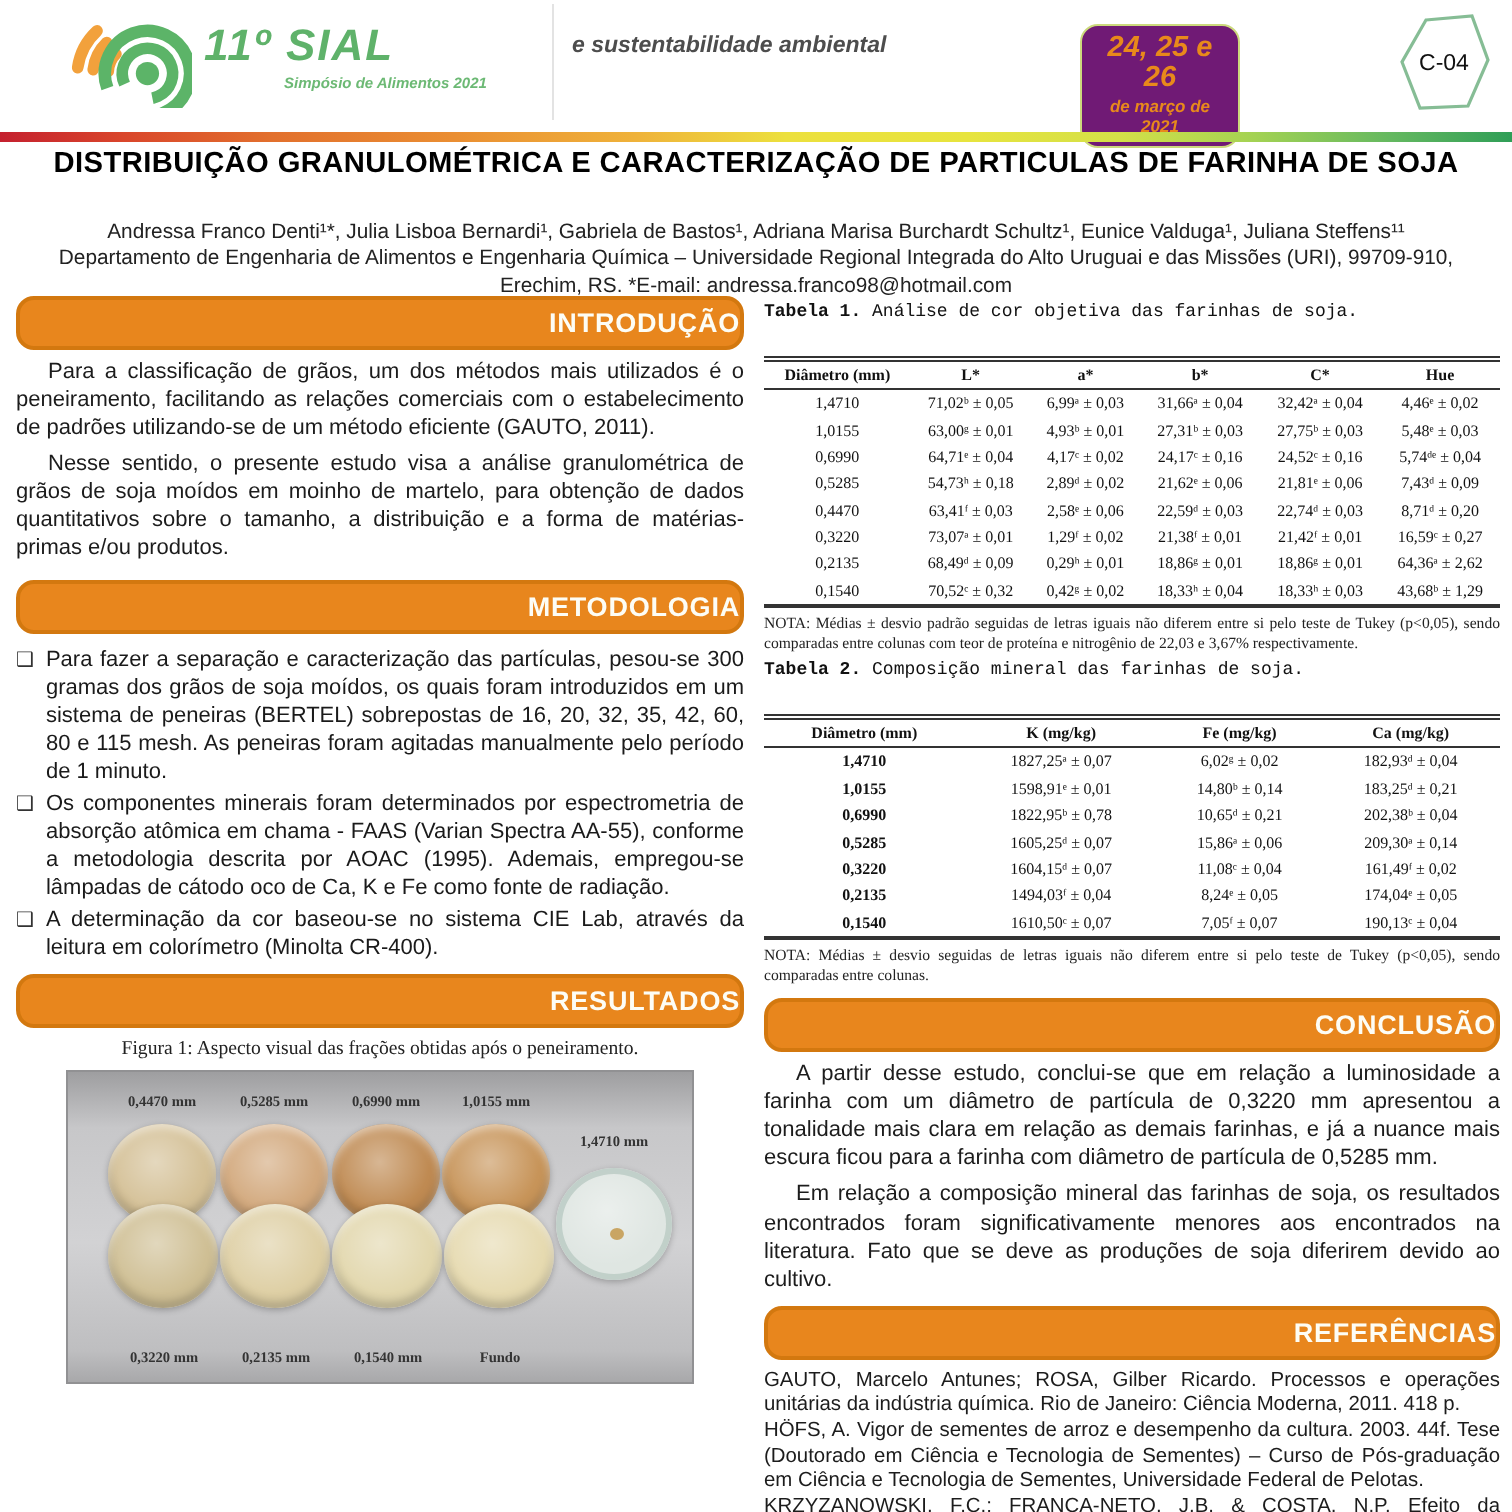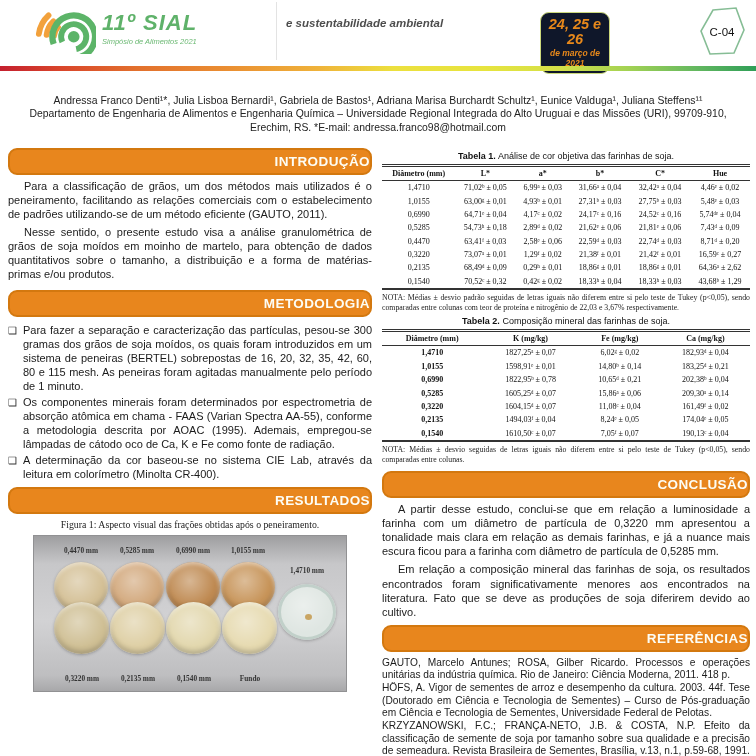--- a/index.html
+++ b/index.html
@@ -5,25 +5,25 @@
   * { margin:0; padding:0; box-sizing:border-box; }
   html,body { background:#ffffff; }
   body {
     width:756px; height:756px; position:relative; overflow:hidden;
     font-family:"Liberation Sans", sans-serif; color:#1a1a1a;
   }
   
   .hdr { position:absolute; top:0; left:0; width:756px; height:64px; }
   .logo { position:absolute; left:34px; top:4px; display:flex; align-items:center; gap:6px; }
   .logo-title { color:#5fb26a; font-size:22px; font-weight:bold; font-style:italic; letter-spacing:1px; line-height:1; }
-  .logo-sub { color:#6cb974; font-size:7.5px; font-style:italic; font-weight:normal; margin-top:3px; }
+  .logo-sub { color:#6cb974; font-size:7.5px; font-style:italic; font-weight:bold; margin-top:3px;margin-left:40px; }
   .hdr-divider { position:absolute; left:276px; top:2px; width:1px; height:58px; background:#e3e3e3; }
   .slogan { position:absolute; left:286px; top:16px; color:#4d4d4d; font-size:11.5px; font-weight:bold; font-style:italic; line-height:1.35; }
-  .date-badge { position:absolute; left:540px; top:12px; width:70px; padding:4px 6px 5px;
-    border:1.5px solid #ccd97c; border-radius:9px; text-align:center; background:#0f172a; }
+  .date-badge { position:absolute; left:540px; top:12px; width:80px; padding:4px 6px 5px;
+    border:1.5px solid #ccd97c; border-radius:9px; text-align:center; background:#701a75; }
   .date-l1 { color:#e8891b; font-size:14.5px; font-weight:bold; font-style:italic; line-height:1.05; }
   .date-l2 { color:#e8891b; font-size:8.5px; font-weight:bold; font-style:italic; margin-top:1px; }
   .hexwrap { position:absolute; left:698px; top:6px; width:48px; height:52px; }
   .hexwrap svg { position:absolute; inset:0; }
   .hex-code { position:absolute; inset:0; display:flex; align-items:center; justify-content:center;
     font-size:11.5px; color:#111; }
   
   .stripe { position:absolute; top:66px; left:0; width:756px; height:5px;
     background:linear-gradient(to right,#c4202f 0%,#d9452b 8%,#e2702d 18%,#ea8e32 30%,#efb23a 42%,#ece03e 52%,#e7e43e 64%,#d4e048 74%,#a3d253 83%,#64b860 92%,#2f9e57 100%); }
   
@@ -50,24 +50,24 @@
     text-align:center; margin-top:5px; }
   .fig-caption b { font-weight:normal; }
   .photo { position:relative; width:312px; height:155px; margin:6px auto 0;
     background:linear-gradient(#9e9ea0,#c7c7c9 18%,#d2d2d4 55%,#bebec0 90%,#a8a8aa);
     box-shadow:0 0 0 1px #919193; }
   .dish { position:absolute; border-radius:50%; box-shadow:inset 0 2px 4px rgba(255,255,255,.55), inset 0 -3px 5px rgba(0,0,0,.22), 0 1px 3px rgba(0,0,0,.25); }
   .dish-label { position:absolute; font-family:"Liberation Serif","DejaVu Serif",serif;
     font-size:7.3px; font-weight:bold; color:#333; text-align:center; width:60px; }
   .speck { position:absolute; left:46%; top:52%; width:7px; height:6px; border-radius:50%; background:#c9a563; }
   
-  .tab-caption { font-family:Liberation Sans, sans-serif; font-size:9px; color:#111;
-    text-align:center; margin-top:3px; }
+  .tab-caption { font-family:Liberation Mono, monospace; font-size:9px; color:#111;
+    margin-top:3px; }
   .tab-caption b { font-weight:bold; }
-  table.data-table { width:100%; border-collapse:collapse; margin-top:3px;
+  table.data-table { width:100%; border-collapse:collapse; margin-top:17px;
     font-family:"Liberation Serif","DejaVu Sans",serif; font-size:8px; color:#111;
     border-top:3px double #333; border-bottom:2px solid #333; }
   table.data-table th { font-weight:bold; border-bottom:1.2px solid #333; padding:2px 1px; text-align:center; }
   table.data-table td { padding:2.2px 1px; text-align:center; white-space:nowrap; }
   table.t2 td:first-child { font-weight:bold; }
   .note { font-family:"Liberation Serif","DejaVu Sans",serif; font-size:7.8px; line-height:1.3;
     text-align:justify; color:#222; margin-top:3px; }
   .refs { margin-top:5px; }
   .ref { font-size:10.2px; line-height:1.24; text-align:justify; color:#1c1c1c; }
 </style>
@@ -101,20 +101,21 @@
     <svg viewBox="0 0 48 52">
       <polygon points="15,4 38,2 46,24 36,47 12,48 3,25" fill="#ffffff" stroke="#86BD95" stroke-width="1.6"></polygon>
     </svg>
     <span class="hex-code">C-04</span>
   </div>
 </div>
 
 <div class="stripe"></div>
 
 <div class="title-block">
+  <h1>DISTRIBUIÇÃO GRANULOMÉTRICA E CARACTERIZAÇÃO DE PARTICULAS DE FARINHA DE SOJA</h1>
   <p class="authors">Andressa Franco Denti¹*, Julia Lisboa Bernardi¹, Gabriela de Bastos¹, Adriana Marisa Burchardt Schultz¹, Eunice Valduga¹, Juliana Steffens¹¹</p>
   <p class="affiliation">Departamento de Engenharia de Alimentos e Engenharia Química – Universidade Regional Integrada do Alto Uruguai e das Missões (URI), 99709-910, Erechim, RS. *E-mail: andressa.franco98@hotmail.com</p>
 </div>
 
 <div class="columns">
 
   <div class="col-left">
     <div class="sec-hdr">
       <span>INTRODUÇÃO</span>
     </div>

